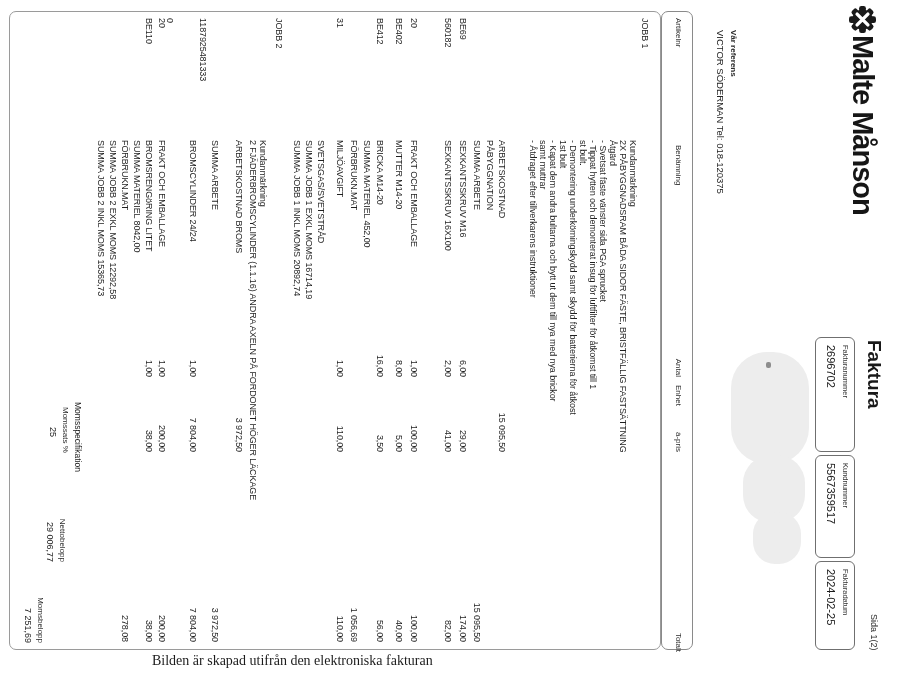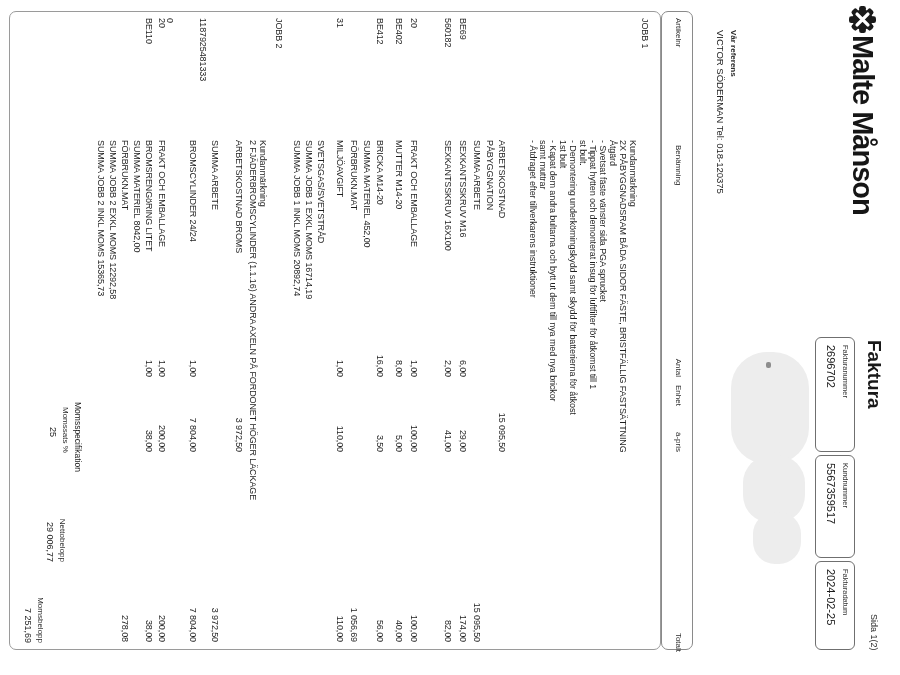--- a/index.html
+++ b/index.html
@@ -271,13 +271,14 @@
     <div class="mcol m-right" style="left:490px;top:828px;width:72px;">
       <span class="mlbl">Nettobelopp</span>
       <span class="mval">29 006,77</span>
     </div>
     <div class="mcol m-right" style="left:572px;top:850px;width:71px;">
       <span class="mlbl">Momsbelopp</span>
       <span class="mval">7 251,69</span>
     </div>
   </div>
 
+  <div class="caption">Bilden är skapad utifrån den elektroniska fakturan</div>
 </div>
 
 </body></html>

